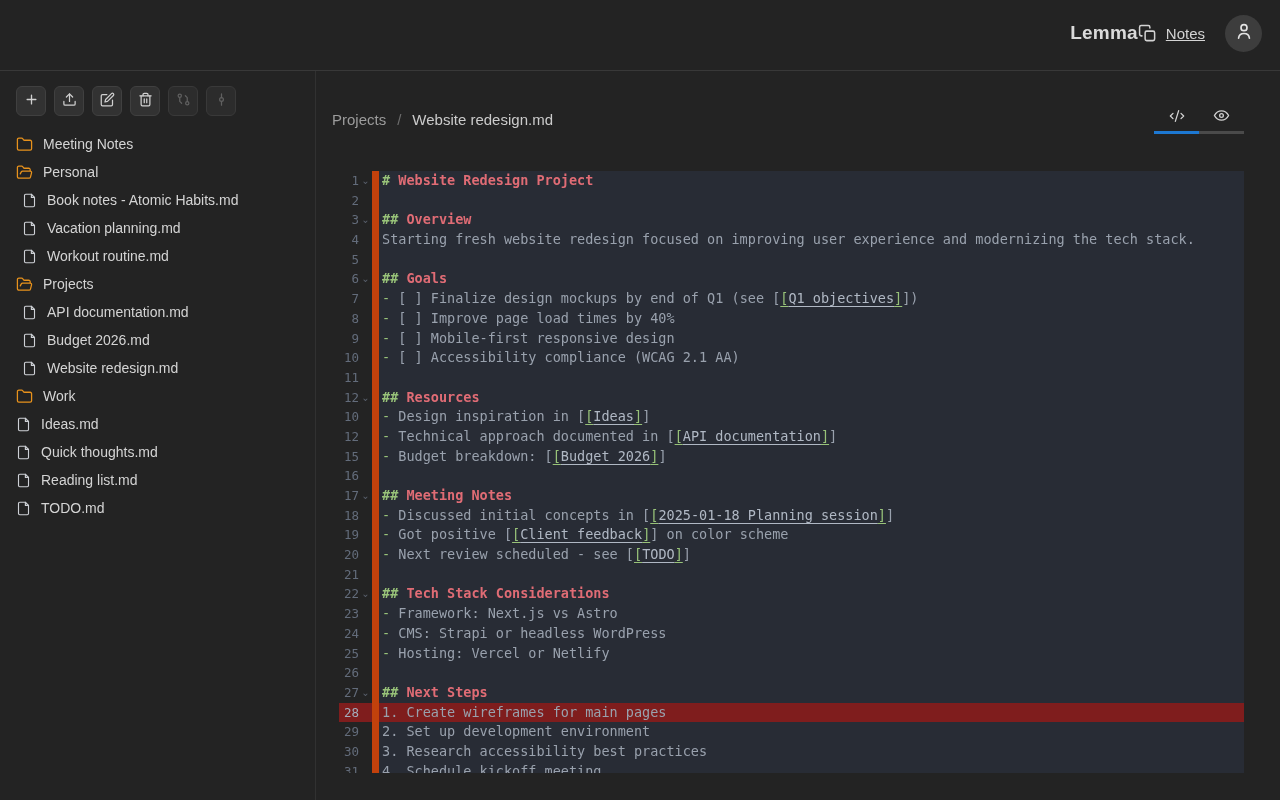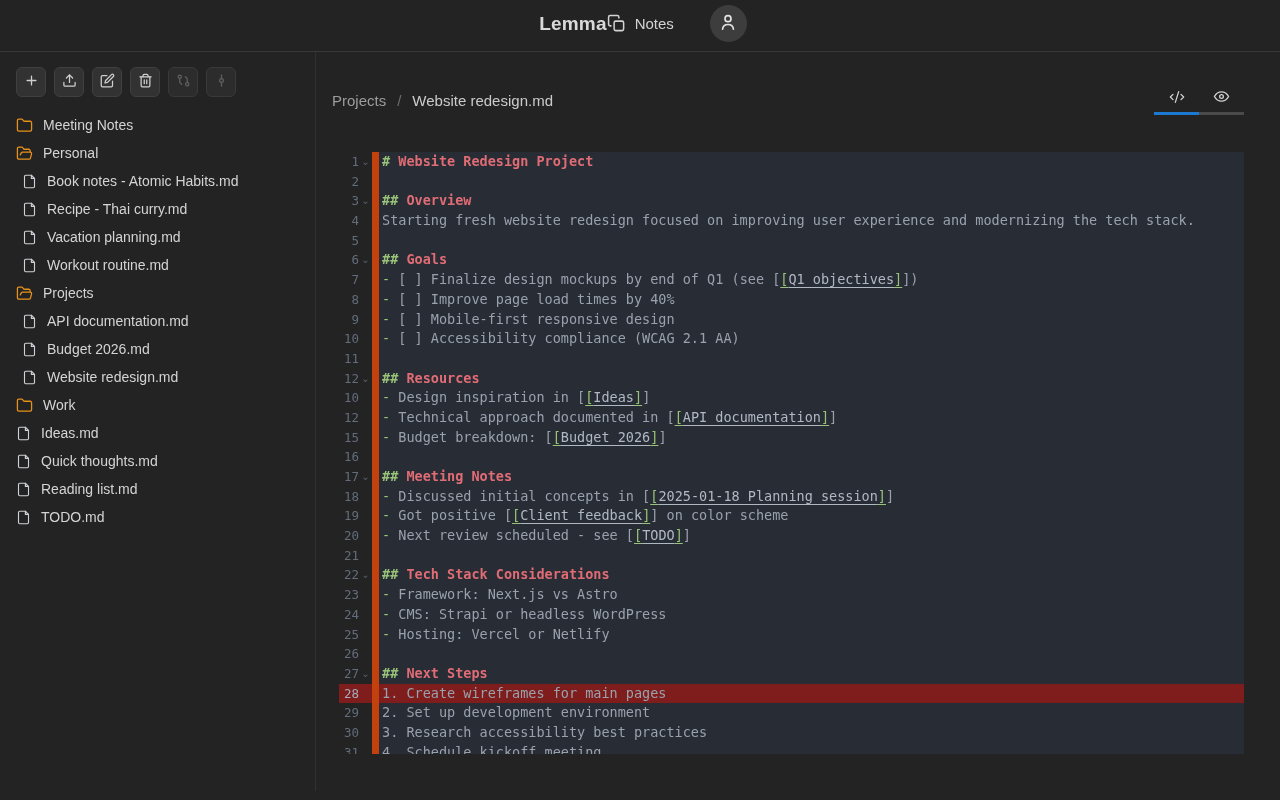--- a/index.html
+++ b/index.html
@@ -5,26 +5,26 @@
   * { box-sizing: border-box; }
   html,body { margin:0; padding:0; }
   body {
     width:1280px; height:800px; overflow:hidden;
     background:#232323; color:#d4d4d4;
     font-family:"Liberation Sans", sans-serif;
   }
 
   
   .topbar {
-    height:52px; border-bottom:1px solid #383838;
-    display:flex; align-items:center; justify-content:center;
+    height:71px; border-bottom:1px solid #383838;
+    display:flex; align-items:center; justify-content:flex-end;
     padding:0 18px 4px 24px;
   }
   .brand { font-size:19px; font-weight:bold; color:#dadada; letter-spacing:.2px; }
-  .topbar-right { display:flex; align-items:center; gap:36px; }
+  .topbar-right { display:flex; align-items:center; gap:20px;text-decoration:underline; }
   .notes-btn { display:flex; align-items:center; gap:9px; color:#d2d2d2; font-size:15px; cursor:pointer; }
   .notes-btn svg { display:block; }
   .avatar {
     width:37px; height:37px; border-radius:50%; background:#3d3d3d;
     display:flex; align-items:center; justify-content:center; cursor:pointer;
   }
 
   
   .layout { display:flex; height:739px; }
   .sidebar { width:316px; flex:none; border-right:1px solid #313131; padding-top:15px; }
@@ -183,29 +183,20 @@
 </span>
           <span>Book notes - Atomic Habits.md</span>
         </div>
         <div class="titem lvl1">
           <span class="ticon">
   <svg width="15" height="15" viewBox="0 0 24 24" fill="none" stroke="#ced1d6" stroke-width="1.8" stroke-linecap="round" stroke-linejoin="round">
               <path d="M15 2H6a2 2 0 0 0-2 2v16a2 2 0 0 0 2 2h12a2 2 0 0 0 2-2V7l-5-5Z"></path>
               <path d="M15 2v5h5"></path>
             </svg>
 </span>
-          <span>Recipe - Thai curry.md</span>
-        </div>
-        <div class="titem lvl1">
-          <span class="ticon">
-  <svg width="15" height="15" viewBox="0 0 24 24" fill="none" stroke="#ced1d6" stroke-width="1.8" stroke-linecap="round" stroke-linejoin="round">
-              <path d="M15 2H6a2 2 0 0 0-2 2v16a2 2 0 0 0 2 2h12a2 2 0 0 0 2-2V7l-5-5Z"></path>
-              <path d="M15 2v5h5"></path>
-            </svg>
-</span>
           <span>Vacation planning.md</span>
         </div>
         <div class="titem lvl1">
           <span class="ticon">
   <svg width="15" height="15" viewBox="0 0 24 24" fill="none" stroke="#ced1d6" stroke-width="1.8" stroke-linecap="round" stroke-linejoin="round">
               <path d="M15 2H6a2 2 0 0 0-2 2v16a2 2 0 0 0 2 2h12a2 2 0 0 0 2-2V7l-5-5Z"></path>
               <path d="M15 2v5h5"></path>
             </svg>
 </span>
           <span>Workout routine.md</span>

